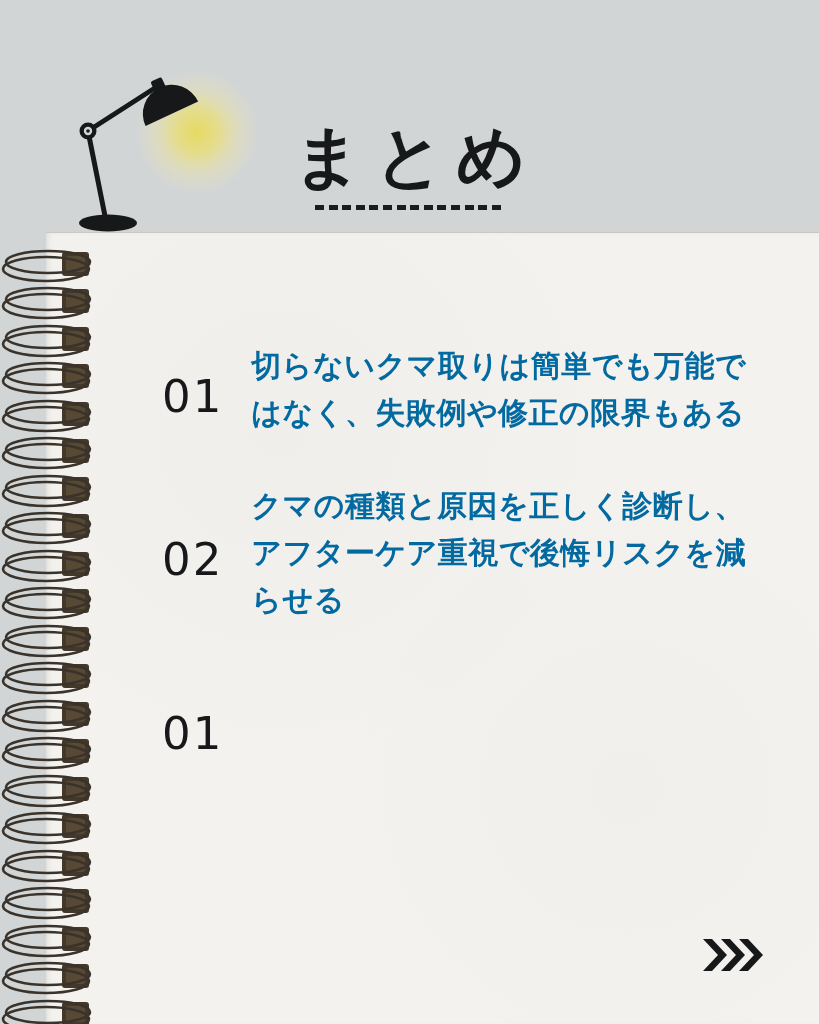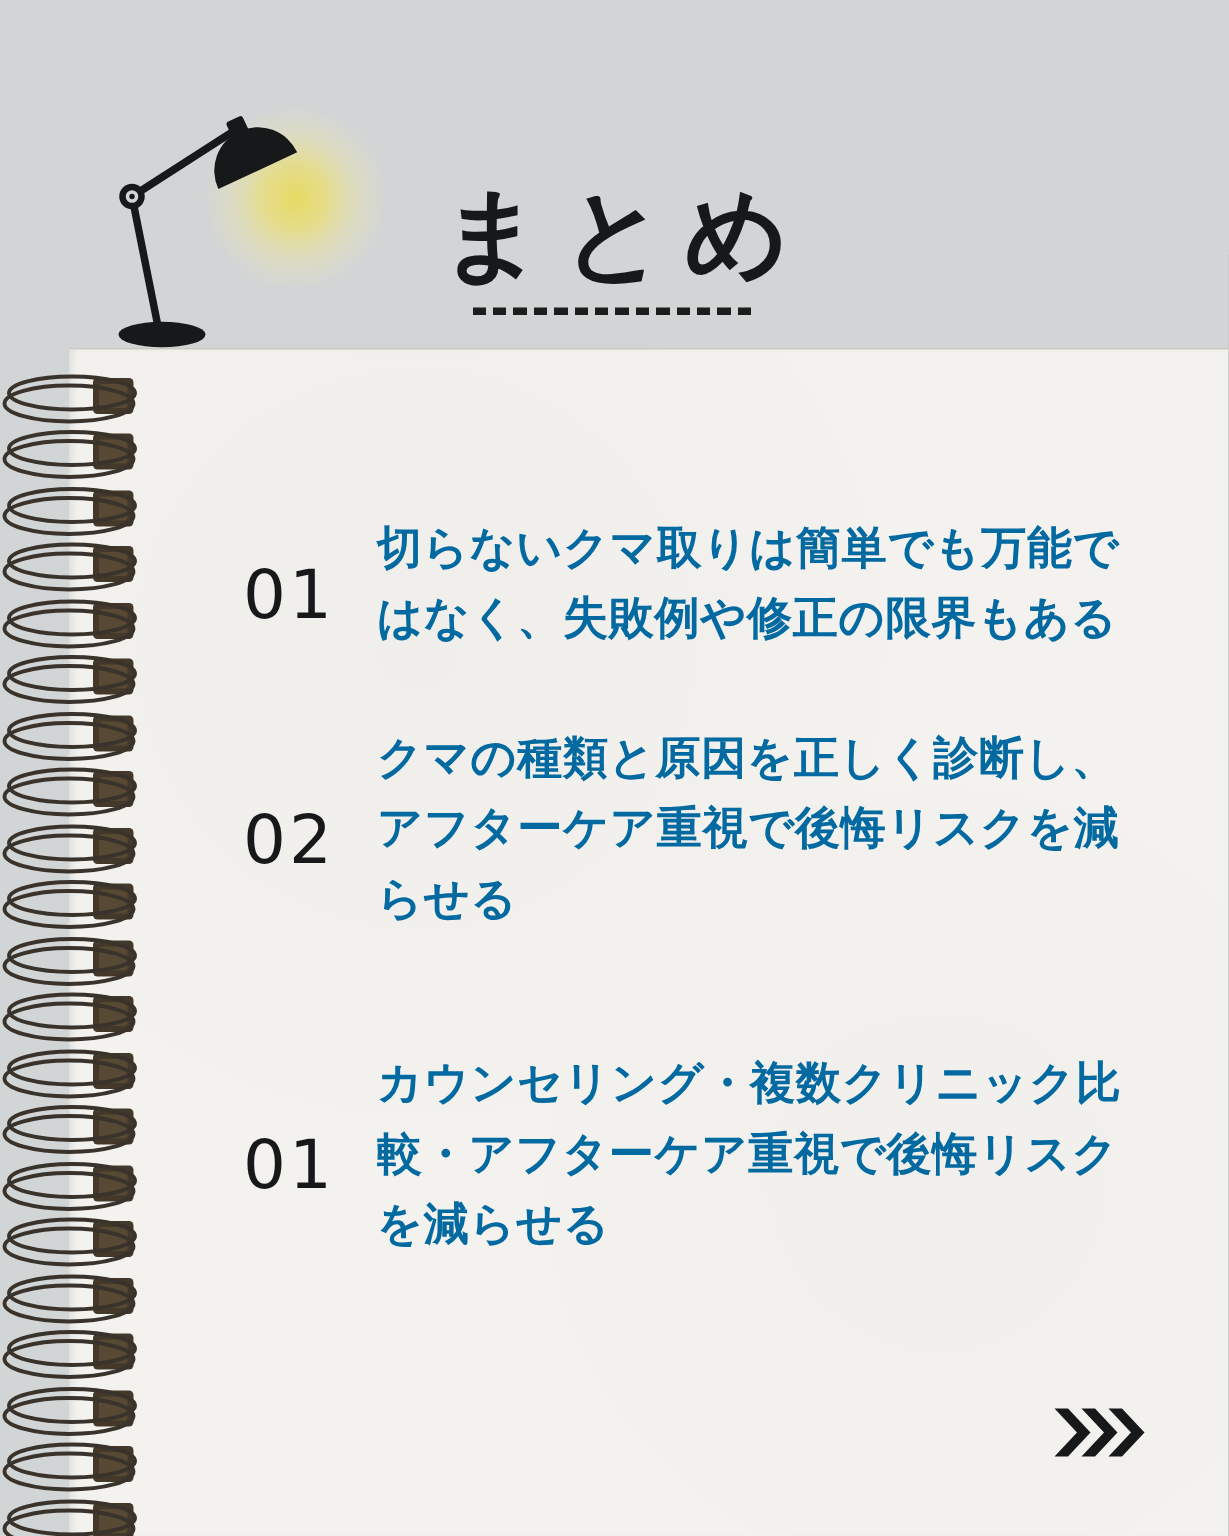--- a/index.html
+++ b/index.html
@@ -130,17 +130,16 @@
     <div class="item">
       <div class="item-number">01</div>
       <div class="item-text">切らないクマ取りは簡単でも万能ではなく、失敗例や修正の限界もある</div>
     </div>
     <div class="item">
       <div class="item-number">02</div>
       <div class="item-text">クマの種類と原因を正しく診断し、アフターケア重視で後悔リスクを減らせる</div>
     </div>
     <div class="item">
       <div class="item-number">01</div>
-      <div class="item-text">カウンセリング・複数クリニック比較・アフターケア重視で後悔リスクを減らせる</div>
     </div>
   </main>
 
 </div>
 
 </body></html>

